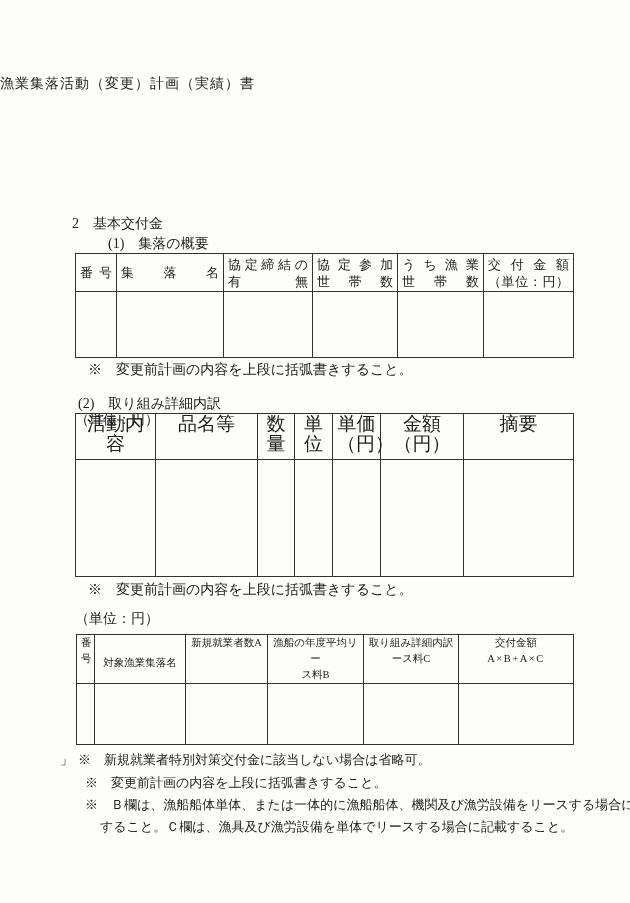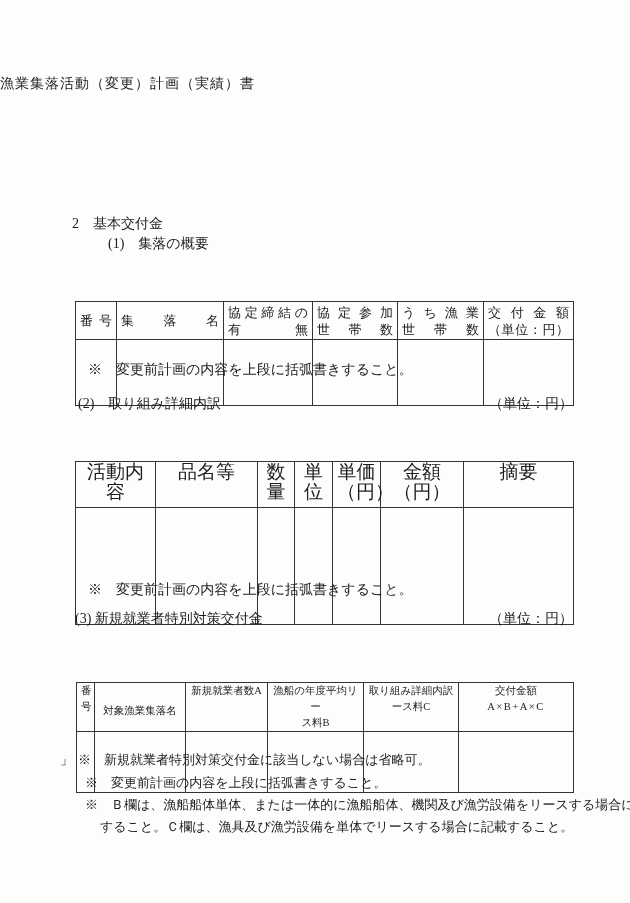--- a/index.html
+++ b/index.html
@@ -12,26 +12,26 @@
     overflow:hidden;
   }
   .line{position:absolute;font-size:14px;line-height:16px;white-space:nowrap;}
   .form-number{top:33px;left:62px;}
   .doc-title{top:76px;left:0;width:610px;text-align:left;letter-spacing:1px;}
   .section1{top:113px;left:62px;}
   .section2{top:216px;left:72px;}
   .t1cap{top:236px;left:78px;margin-left:30px;}
   .note1{top:362px;left:88px;}
   .note2{top:582px;left:88px;}
-  .caprow{position:absolute;left:75px;width:498px;display:flex;justify-content:space-between;font-size:14px;line-height:16px;white-space:nowrap;}
+  .caprow{position:absolute;left:75px;width:498px;display:flex;justify-content:space-between;font-size:14px;line-height:16px;white-space:nowrap;flex-direction:column;}
   .cap2{top:396px;}
   .cap3{top:611px;}
   .caprow .cap-text{padding-left:3px;}
 
-  table.t{position:absolute;border-collapse:collapse;table-layout:fixed;background:transparent;margin-top:48px;}
+  table.t{position:absolute;border-collapse:collapse;table-layout:fixed;background:transparent;}
   table.t th,table.t td{border:1px solid #333;padding:0 4px;font-weight:normal;}
   table.t th{text-align:center;}
 
   .t1{top:253px;left:75px;width:498px;}
   .t1 thead tr{height:38px;}
   .t1 tbody tr{height:66px;}
   .t1 th{font-size:13px;line-height:17px;vertical-align:middle;}
   .just{text-align:justify;text-align-last:justify;}
 
   .t2{top:413px;left:75px;width:498px;}
@@ -161,21 +161,20 @@
         <td></td>
         <td></td>
         <td></td>
       </tr>
     </tbody>
   </table>
 
   <div class="line note2">※　変更前計画の内容を上段に括弧書きすること。</div>
 
   <div class="caprow cap3">
-    <span>(3) 新規就業者特別対策交付金</span>
     <span class="unit">（単位：円）</span>
   </div>
 
   <table class="t t3">
     <colgroup>
       <col style="width:18px">
         <col style="width:91px">
         <col style="width:82px">
       <col style="width:96px">
         <col style="width:95px">

